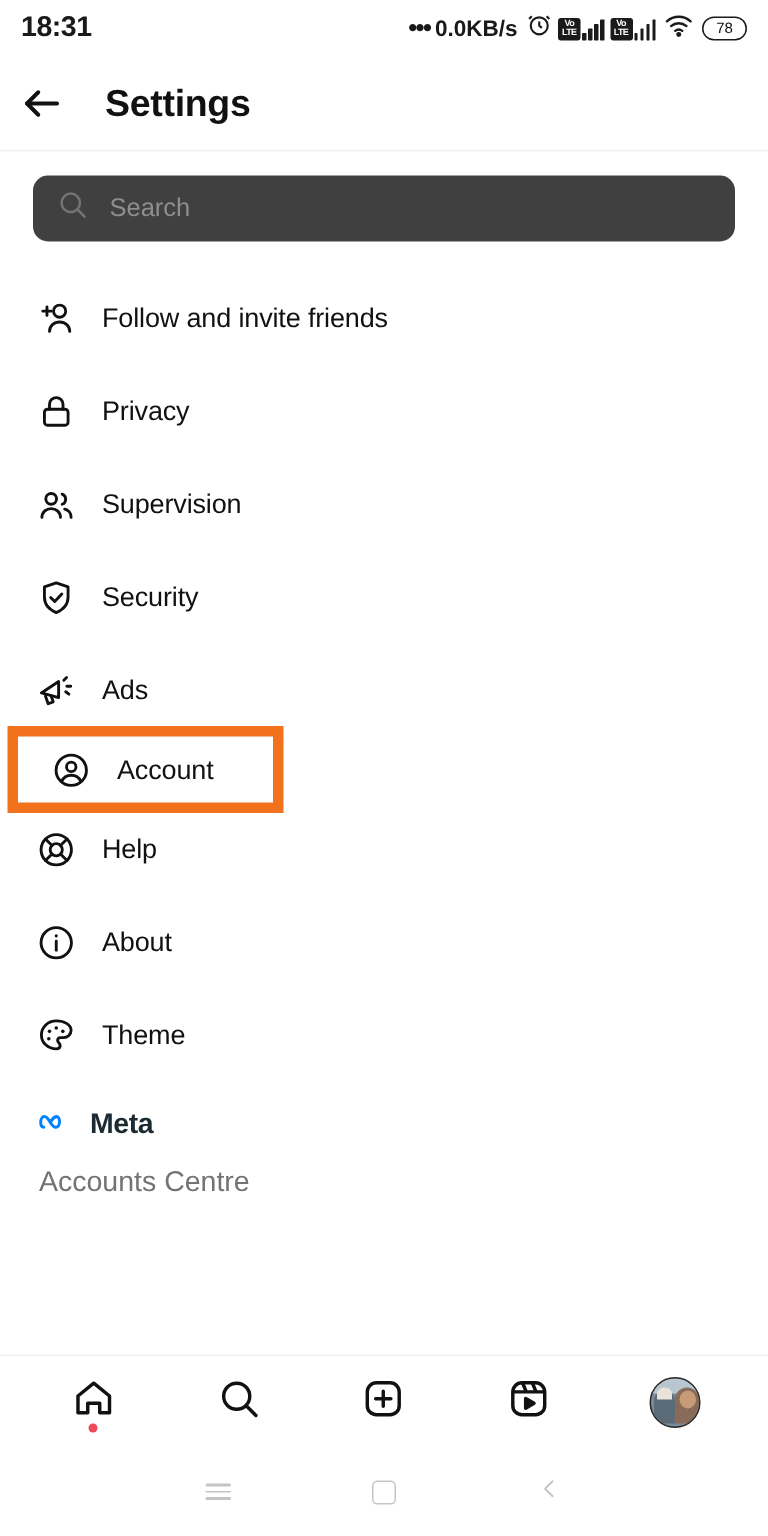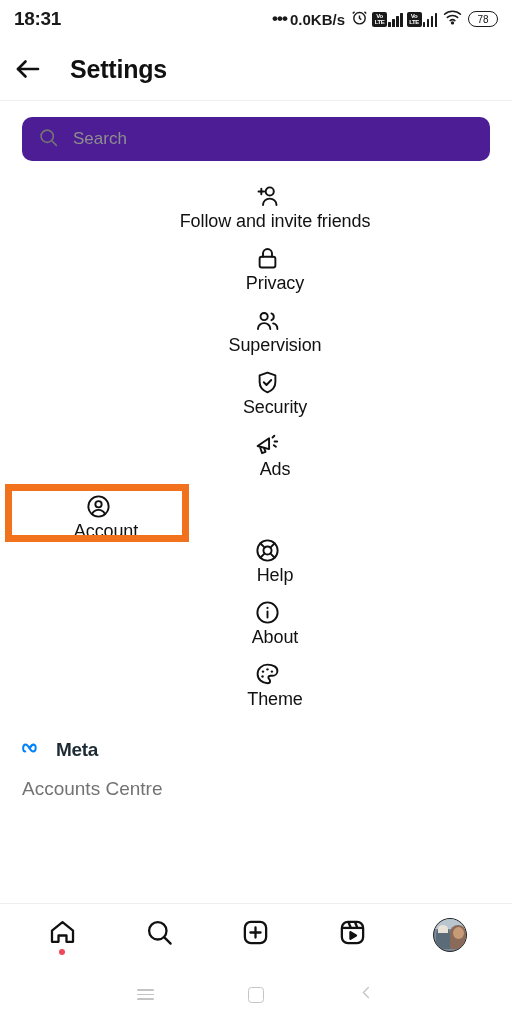--- a/index.html
+++ b/index.html
@@ -96,21 +96,21 @@
     font-size: 25px;
     font-weight: bold;
     letter-spacing: -0.2px;
     margin-left: 14px;
   }
 
   
   .search-wrap { padding: 16px 22px 12px 22px; }
   .search-box {
     height: 44px;
-    background: #4c1d95;
+    background: #404040;
     border-radius: 10px;
     display: flex;
     align-items: center;
     padding: 0 16px;
     box-sizing: border-box;
     gap: 14px;
     cursor: text;
   }
   .search-placeholder {
     font-size: 17px;
@@ -120,44 +120,43 @@
   
   .menu { padding-top: 8px; }
   .menu-row {
     height: 62px;
     display: flex;
     align-items: center;
     padding-left: 22px;
     box-sizing: border-box;
     cursor: pointer;
     position: relative;
-    flex-direction: column;
   }
   .menu-icon {
     width: 30px; height: 30px;
     display: flex; align-items: center; justify-content: center;
     flex: 0 0 30px;
   }
   .menu-label {
     font-size: 18px;
     margin-left: 16px;
     color: #111111;
     letter-spacing: -0.1px;
   }
   .menu-row.highlighted {
     outline: 7px solid #f2711c;
     width: 170px;
     margin-left: 12px;
-    padding-left: 2px;
+    padding-left: 20px;
     height: 44px;
     box-sizing: border-box;
   }
 
   
-  .meta-block { padding-left: 22px; margin-top: 18px; }
+  .meta-block { margin-top: 18px; margin-left: 26px; }
   .meta-row { display: flex; align-items: center; gap: 8px; }
   .meta-word {
     font-size: 19px;
     font-weight: 600;
     color: #1c2b33;
     letter-spacing: -0.3px;
   }
   .accounts-centre {
     font-size: 19px;
     color: #737373;

